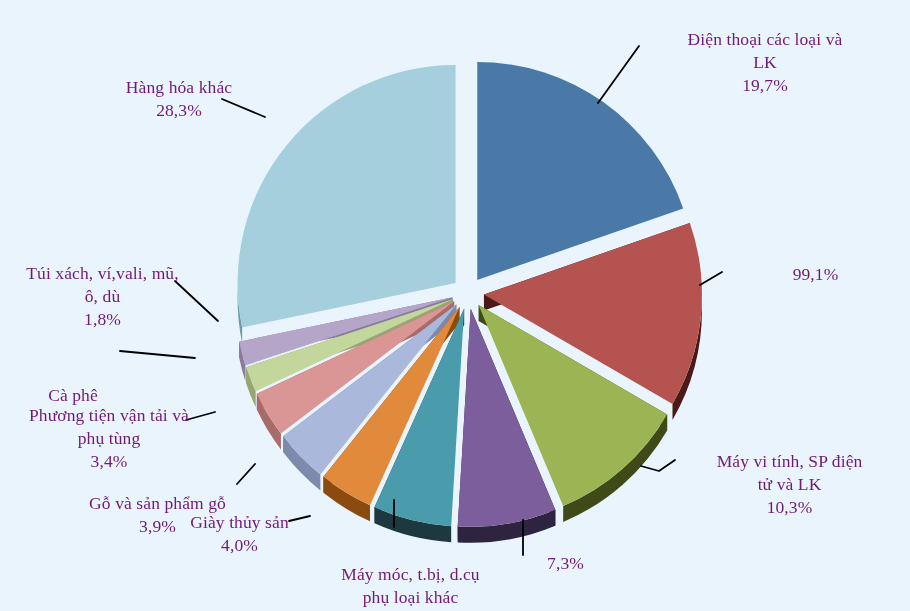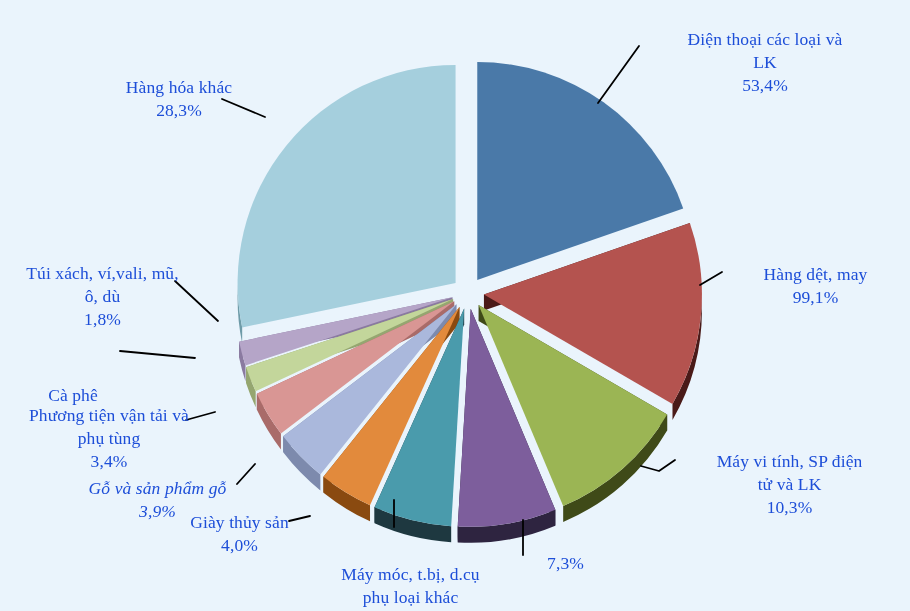--- a/index.html
+++ b/index.html
@@ -21,21 +21,21 @@
   }
   #pie-svg {
     position: absolute;
     left: 0;
     top: 0;
     width: 910px;
     height: 611px;
   }
   .label {
     position: absolute;
-    color: #1d4ed8;
+    color: #701a75;
     font-size: 17.5px;
     line-height: 1.32;
     white-space: nowrap;
     letter-spacing: 0.1px;
   }
   .label .lbl-name {
     display: block;
   }
   .label .lbl-val {
     display: block;
@@ -96,44 +96,43 @@
         <polyline points="195,358 120,351" fill="none" stroke="#000000" stroke-width="1.8" stroke-linecap="round" stroke-linejoin="round"></polyline>
         <polyline points="218,321 175,281" fill="none" stroke="#000000" stroke-width="1.8" stroke-linecap="round" stroke-linejoin="round"></polyline>
         <polyline points="265,117 222,99" fill="none" stroke="#000000" stroke-width="1.8" stroke-linecap="round" stroke-linejoin="round"></polyline>
       </g>
   </svg>
 
   <div id="labels-layer">
       <div class="label ta-c" style="left: 650px; top: 28px; width: 230px;">
         <span class="lbl-name">Điện thoại các loại và</span>
         <span class="lbl-name">LK</span>
-        <span class="lbl-val">53,4%</span>
+        <span class="lbl-val">19,7%</span>
       </div>
       <div class="label ta-c" style="left: 728px; top: 263px; width: 175px;">
-        <span class="lbl-name">Hàng dệt, may</span>
         <span class="lbl-val">99,1%</span>
       </div>
       <div class="label ta-c" style="left: 682px; top: 450px; width: 215px;">
         <span class="lbl-name">Máy vi tính, SP điện</span>
         <span class="lbl-name">tử và LK</span>
         <span class="lbl-val">10,3%</span>
       </div>
       <div class="label ta-c" style="left: 478px; top: 552px; width: 175px;">
         <span class="lbl-val">7,3%</span>
       </div>
       <div class="label ta-c" style="left: 318px; top: 519px; width: 185px; margin-top: 44px;">
         <span class="lbl-name">Máy móc, t.bị, d.cụ</span>
         <span class="lbl-name">phụ loại khác</span>
         <span class="lbl-val">5,8%</span>
       </div>
       <div class="label ta-c" style="left: 172px; top: 511px; width: 135px;">
         <span class="lbl-name">Giày thủy sản</span>
         <span class="lbl-val">4,0%</span>
       </div>
-      <div class="label ta-c" style="left: 70px; top: 477px; width: 175px; font-style: italic;">
+      <div class="label ta-c" style="left: 70px; top: 492px; width: 175px;">
         <span class="lbl-name">Gỗ và sản phẩm gỗ</span>
         <span class="lbl-val">3,9%</span>
       </div>
       <div class="label ta-c" style="left: 14px; top: 404px; width: 190px;">
         <span class="lbl-name">Phương tiện vận tải và</span>
         <span class="lbl-name">phụ tùng</span>
         <span class="lbl-val">3,4%</span>
       </div>
       <div class="label ta-c" style="left: 18px; top: 340px; width: 110px; margin-top: 44px;">
         <span class="lbl-name">Cà phê</span>

